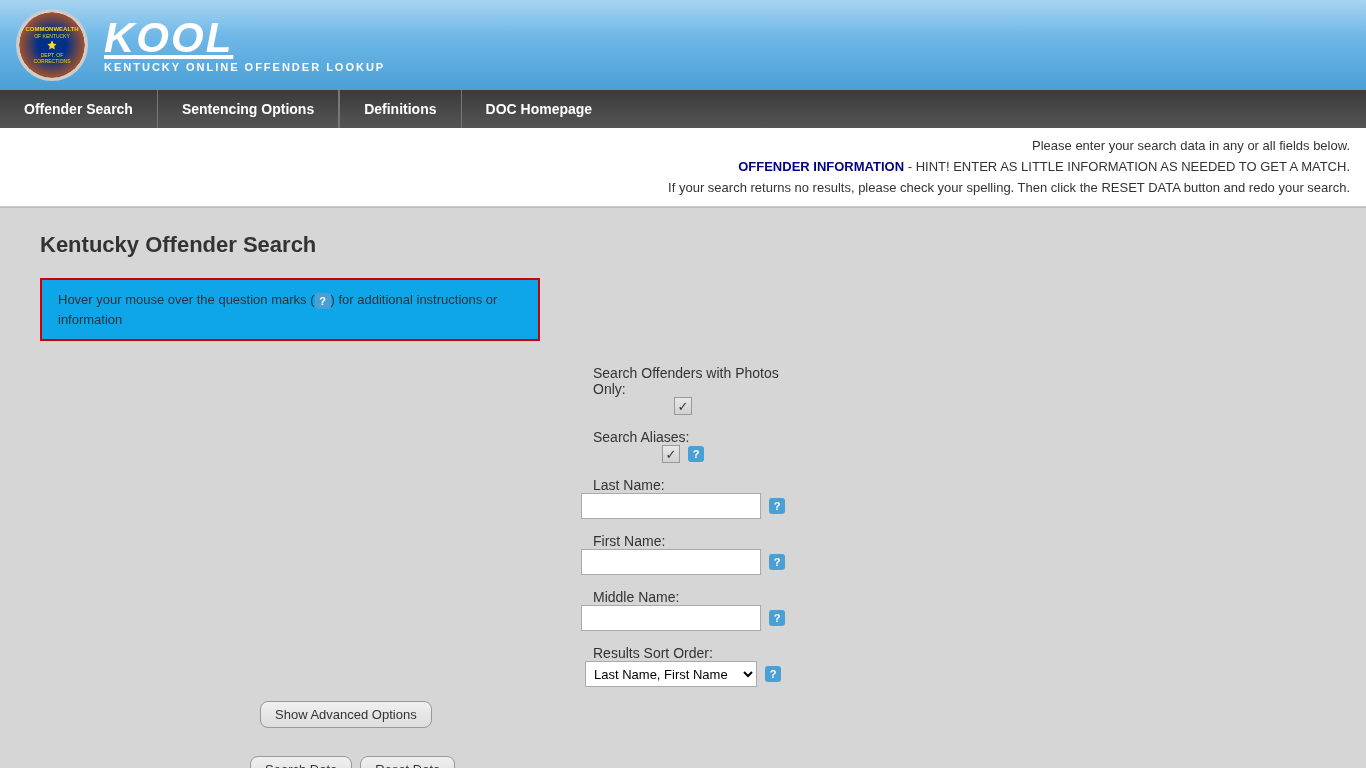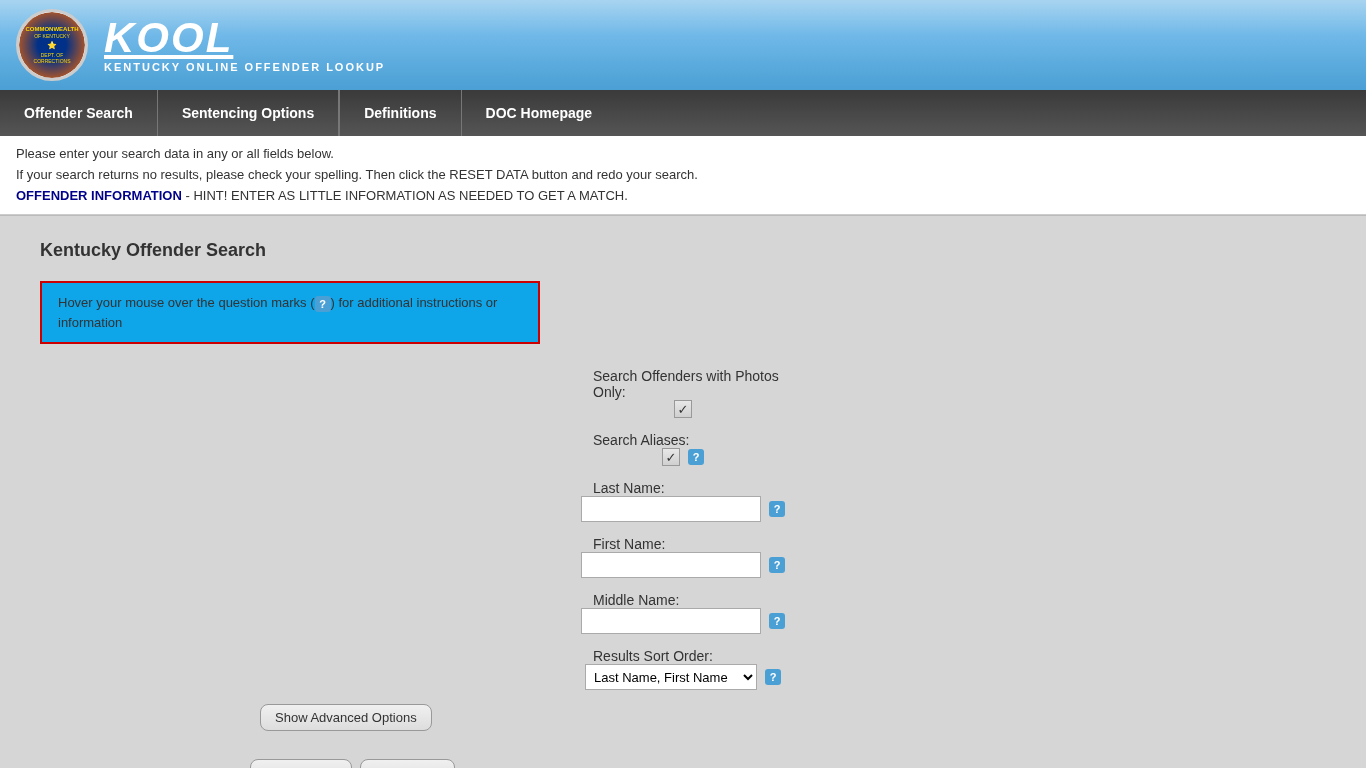--- a/index.html
+++ b/index.html
@@ -61,59 +61,59 @@
       letter-spacing: 2px;
       font-weight: bold;
       margin-top: 2px;
     }
 
     
     .navbar {
       background: linear-gradient(180deg, #3a3a3a 0%, #555 100%);
       display: flex;
       align-items: stretch;
-      height: 46px;
+      height: 38px;
     }
     .nav-item {
       color: #fff;
       font-size: 14px;
       font-weight: bold;
       padding: 0 24px;
       display: flex;
       align-items: center;
       cursor: pointer;
       white-space: nowrap;
       text-decoration: none;
     }
     .nav-separator { width: 1px; background: #777; }
 
     
     .info-bar {
       background: #fff;
       padding: 8px 16px;
-      text-align: left;
+      text-align: right;
       border-bottom: 1px solid #ccc;
       color: #333;
       font-size: 13px;
       line-height: 1.6;
     }
     .info-bar .hint-link {
       color: #00008b;
       font-weight: bold;
       text-decoration: none;
     }
 
     
     .main-content {
       padding: 24px 40px;
       background: #d6d6d6;
       min-height: calc(768px - 90px - 38px - 70px);
     }
     .page-title {
-      font-size: 18px;
+      font-size: 22px;
       font-weight: bold;
       color: #333;
       margin-bottom: 20px;
     }
 
     
     .hint-box {
       border: 2px solid #cc0000;
       background: #0ea5e9;
       padding: 10px 16px;
@@ -247,25 +247,25 @@
   <a class="nav-item" href="#">Sentencing Options</a>
   <div class="nav-separator"></div>
   <div class="nav-separator"></div>
   <a class="nav-item" href="#">Definitions</a>
   <div class="nav-separator"></div>
   <a class="nav-item" href="#">DOC Homepage</a>
 </nav>
 
 <div class="info-bar">
   <div>Please enter your search data in any or all fields below.</div>
-  <div>If your search returns no results, please check your spelling. Then click the RESET DATA button and redo your search.</div>
   <div>
     <a class="hint-link" href="#">OFFENDER INFORMATION</a>
     <span>- HINT! ENTER AS LITTLE INFORMATION AS NEEDED TO GET A MATCH.</span>
   </div>
+  <div>If your search returns no results, please check your spelling. Then click the RESET DATA button and redo your search.</div>
 </div>
 
 <hr class="divider">
 
 <div class="main-content">
   <h1 class="page-title">Kentucky Offender Search</h1>
 
   
   <div class="hint-box">
     <span class="hint-box-text">

